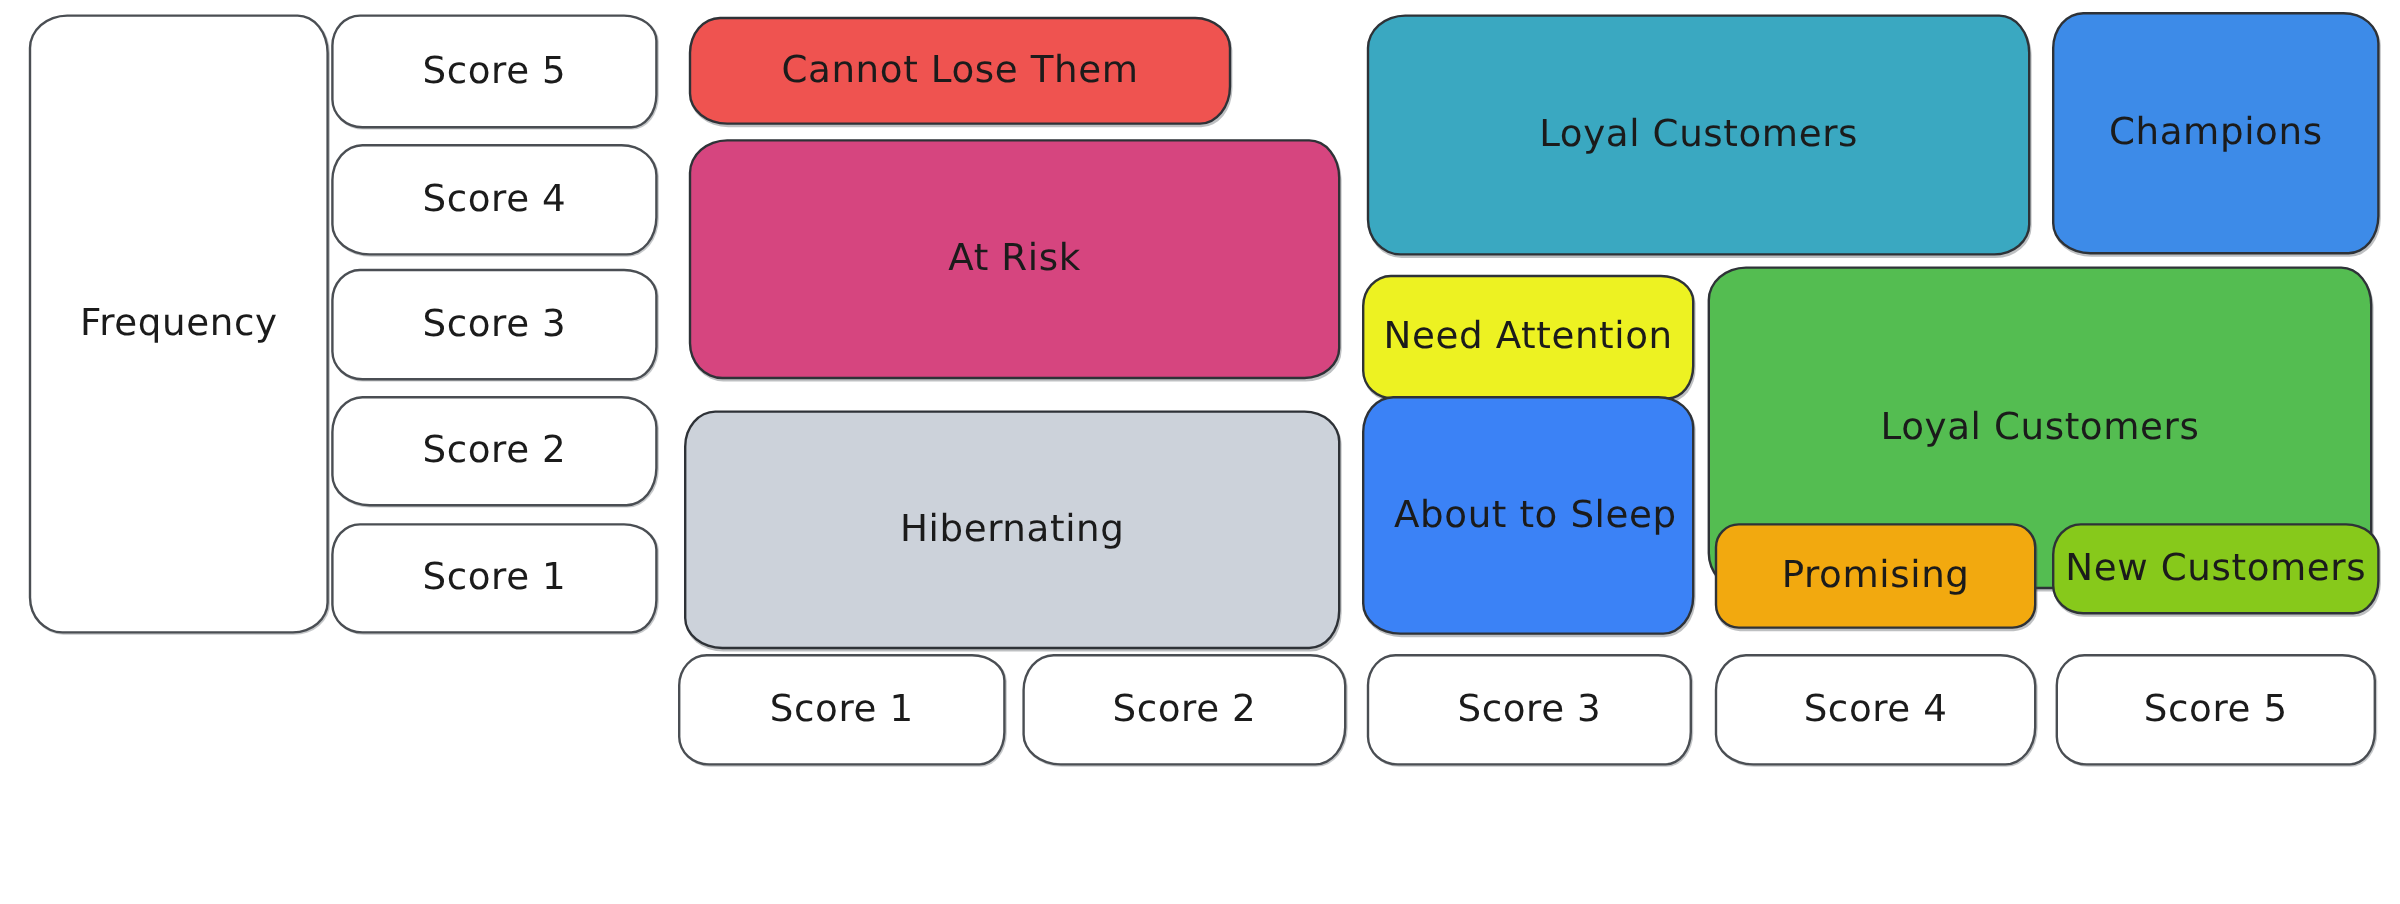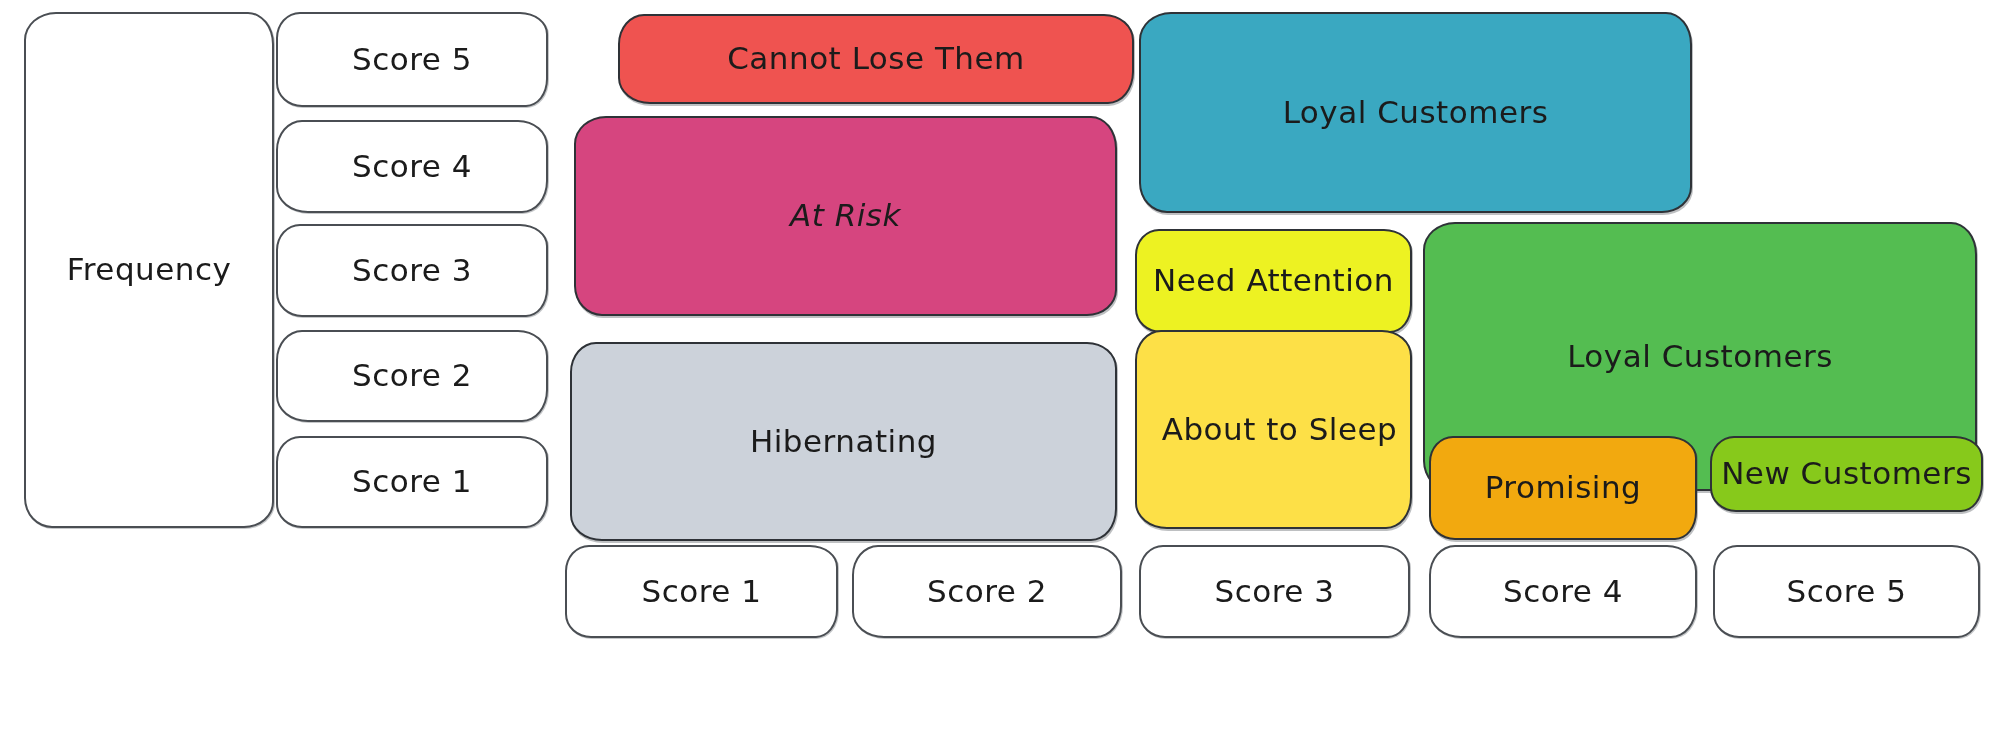--- a/index.html
+++ b/index.html
@@ -39,29 +39,29 @@
   .r3 { border-radius: 24px 28px 22px 26px / 26px 22px 28px 24px; }
 
   
   .frequency-box { left: 24px;  top: 12px;  width: 250px;  height: 516px; }
   .fs5 { left: 276px; top: 12px;  width: 272px; height: 95px; }
   .fs4 { left: 276px; top: 120px; width: 272px; height: 93px; }
   .fs3 { left: 276px; top: 224px; width: 272px; height: 93px; }
   .fs2 { left: 276px; top: 330px; width: 272px; height: 92px; }
   .fs1 { left: 276px; top: 436px; width: 272px; height: 92px; }
 
-  .cannot-lose    { left: 574px;  top: 14px;  width: 516px; height: 90px; margin-left: 44px;  }
-  .at-risk        { left: 574px;  top: 116px; width: 543px; height: 200px; font-style: italic; }
+  .cannot-lose    { left: 574px;  top: 14px;  width: 452px; height: 90px;  }
+  .at-risk        { left: 574px;  top: 116px; width: 543px; height: 200px; }
   .hibernating    { left: 570px;  top: 330px; width: 547px; height: 199px; }
   .loyal-teal     { left: 1139px; top: 12px;  width: 553px; height: 201px; }
   .champions      { left: 1710px; top: 10px;  width: 273px; height: 202px; }
   .need-attention { left: 1135px; top: 229px; width: 277px; height: 104px;  }
   .loyal-green    { left: 1423px; top: 222px; width: 554px; height: 269px; }
   .about-sleep    { left: 1135px; top: 330px; width: 277px; height: 199px; }
-  .promising      { left: 1429px; top: 436px; width: 268px; height: 104px;  }
+  .promising      { left: 1429px; top: 436px; width: 268px; height: 88px; border-radius: 20px;  }
   .new-customers  { left: 1710px; top: 436px; width: 273px; height: 76px;  }
 
   .rs1 { left: 565px;  top: 545px; width: 273px; height: 93px; }
   .rs2 { left: 852px;  top: 545px; width: 270px; height: 93px; }
   .rs3 { left: 1139px; top: 545px; width: 271px; height: 93px; }
   .rs4 { left: 1429px; top: 545px; width: 268px; height: 93px; }
   .rs5 { left: 1713px; top: 545px; width: 267px; height: 93px; }
   .recency-box { left: 561px; top: 650px; width: 1419px; height: 95px; }
 </style>
 </head>
@@ -93,27 +93,30 @@
   </div>
   <div class="box seg r1 at-risk" style="background-color: rgb(214, 69, 127);">
     <span>At Risk</span>
   </div>
   <div class="box seg r2 hibernating" style="background-color: rgb(204, 210, 218); margin-top: 12px;">
     <span>Hibernating</span>
   </div>
   <div class="box seg r1 loyal-teal" style="background-color: rgb(58, 168, 193);">
     <span>Loyal Customers</span>
   </div>
+  <div class="box seg r2 champions" style="background-color: rgb(61, 139, 232);">
+    <span>Champions</span>
+  </div>
   <div class="box seg r3 need-attention" style="background-color: rgb(237, 242, 34);">
     <span>Need Attention</span>
   </div>
   <div class="box seg r1 loyal-green" style="background-color: rgb(84, 189, 81);">
     <span>Loyal Customers</span>
   </div>
-  <div class="box seg r2 about-sleep" style="background-color: #fde047; padding-left: 12px;">
+  <div class="box seg r2 about-sleep" style="background-color: #3b82f6; padding-left: 12px;">
     <span>About to Sleep</span>
   </div>
   <div class="box seg r3 promising" style="background-color: rgb(242, 169, 15);">
     <span>Promising</span>
   </div>
   <div class="box seg r3 new-customers" style="background-color: rgb(135, 201, 27);">
     <span>New Customers</span>
   </div>
 
   <div class="box white r3 rs1">

